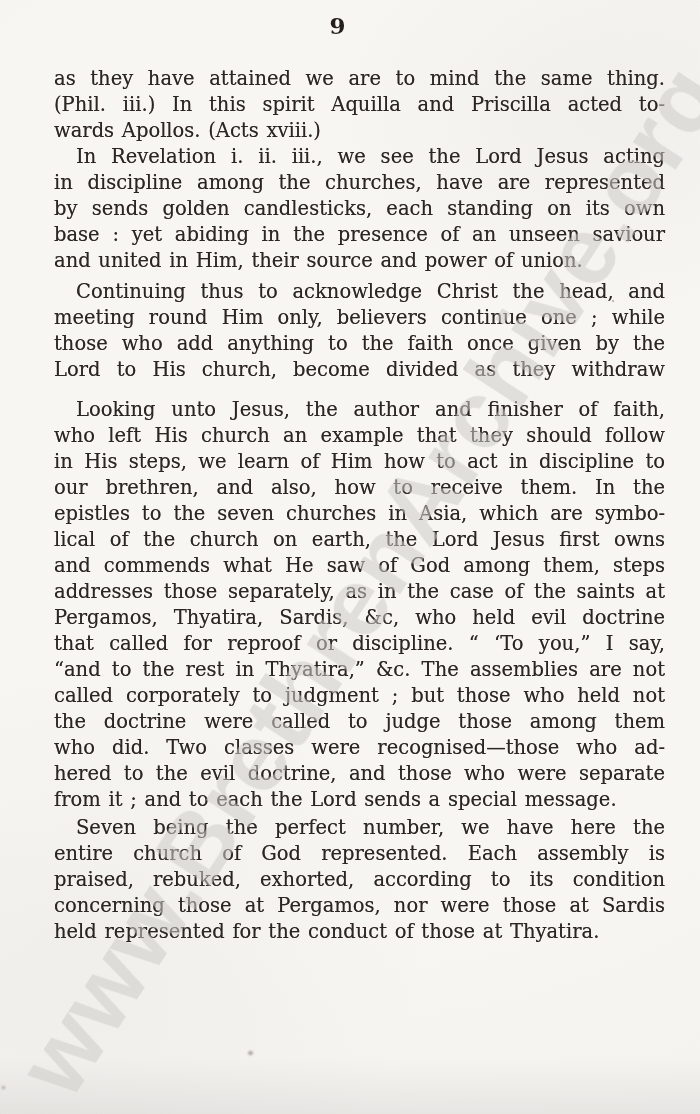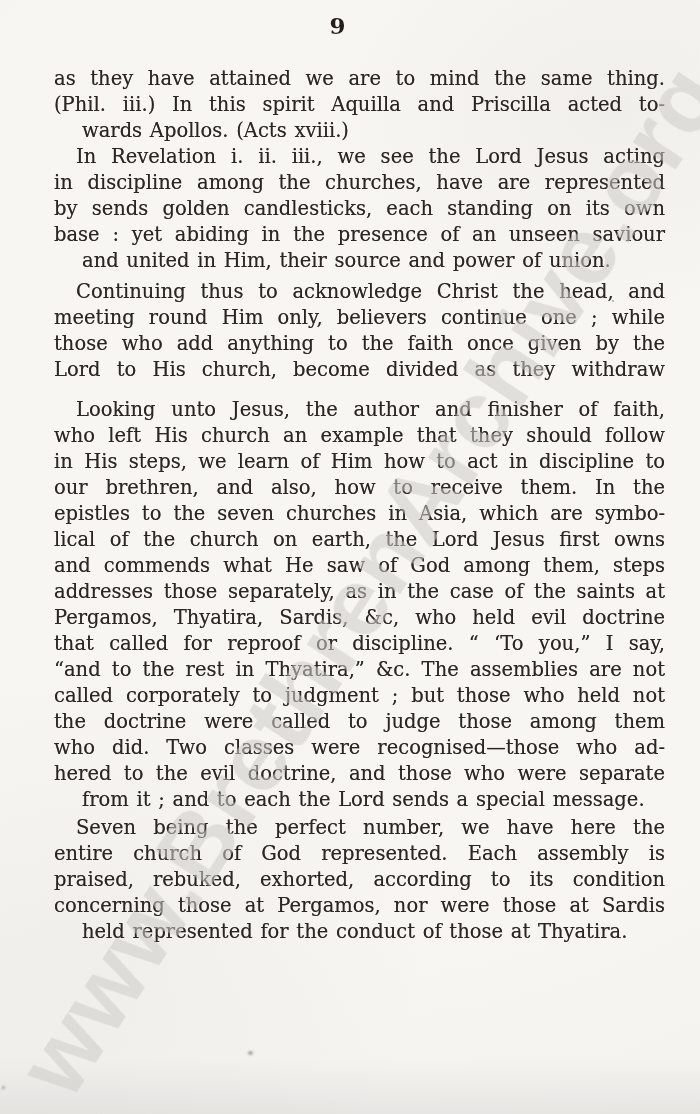--- a/index.html
+++ b/index.html
@@ -45,21 +45,21 @@
   }
   .para { margin: 0; }
   .para:nth-of-type(3) { margin-top: 5px; }
   .para:nth-of-type(4) { margin-top: 14px; }
   .para:nth-of-type(5) { margin-top: 2px; }
   .line {
     text-align: justify;
     text-align-last: justify;
     white-space: normal;
   }
-  .line.pl { text-align-last: left; margin-left: 28px; }
+  .line.pl { text-align-last: left; }
   .para.indent .line:first-child { text-indent: 22px; }
   .watermark {
     position: absolute;
     left: 370px;
     top: 580px;
     transform: translate(-50%, -50%) rotate(-57deg);
     font-family: "Liberation Sans", sans-serif;
     font-weight: bold;
     font-size: 96px;
     letter-spacing: 1px;

